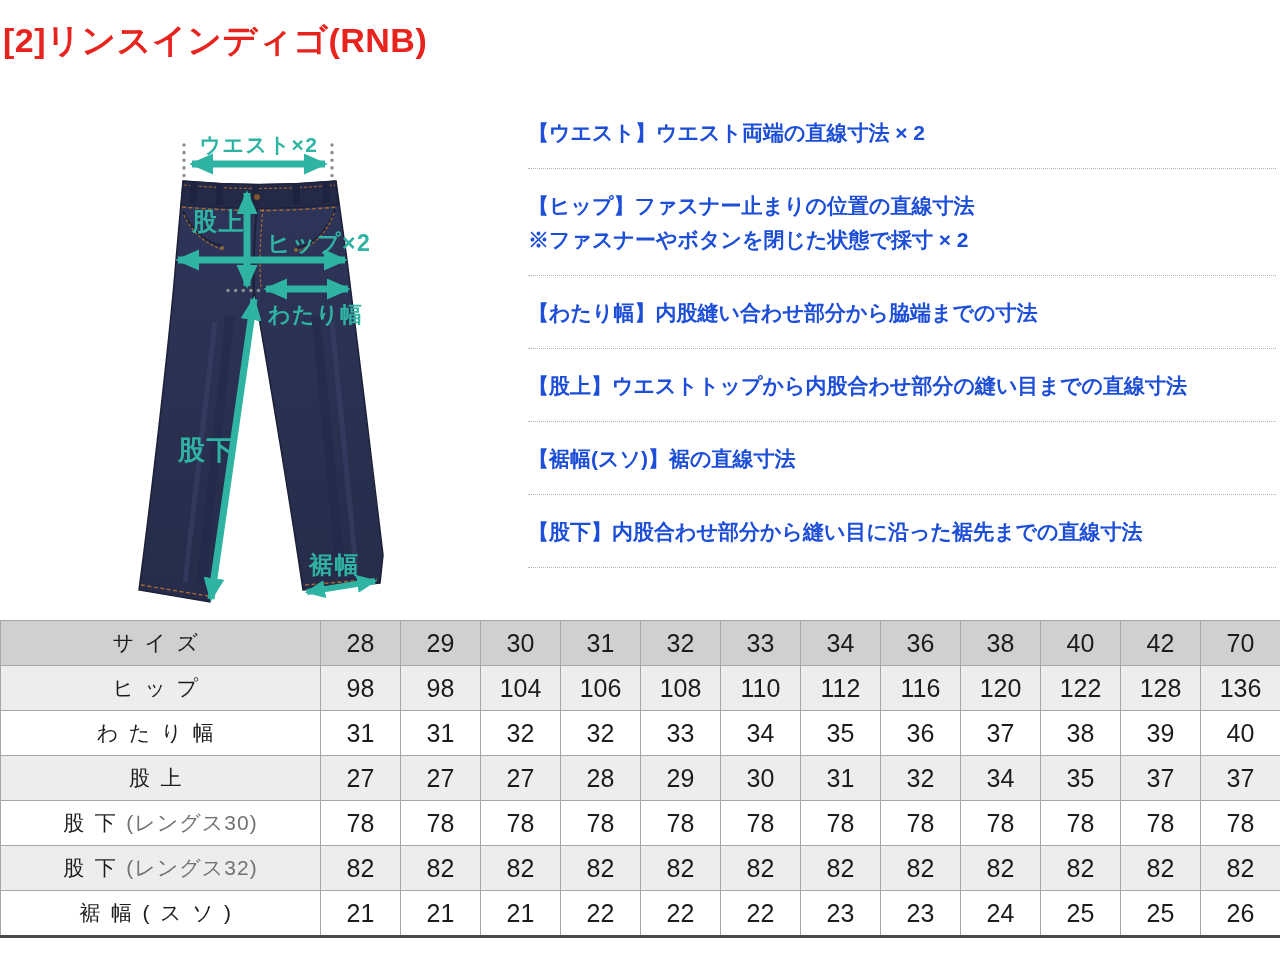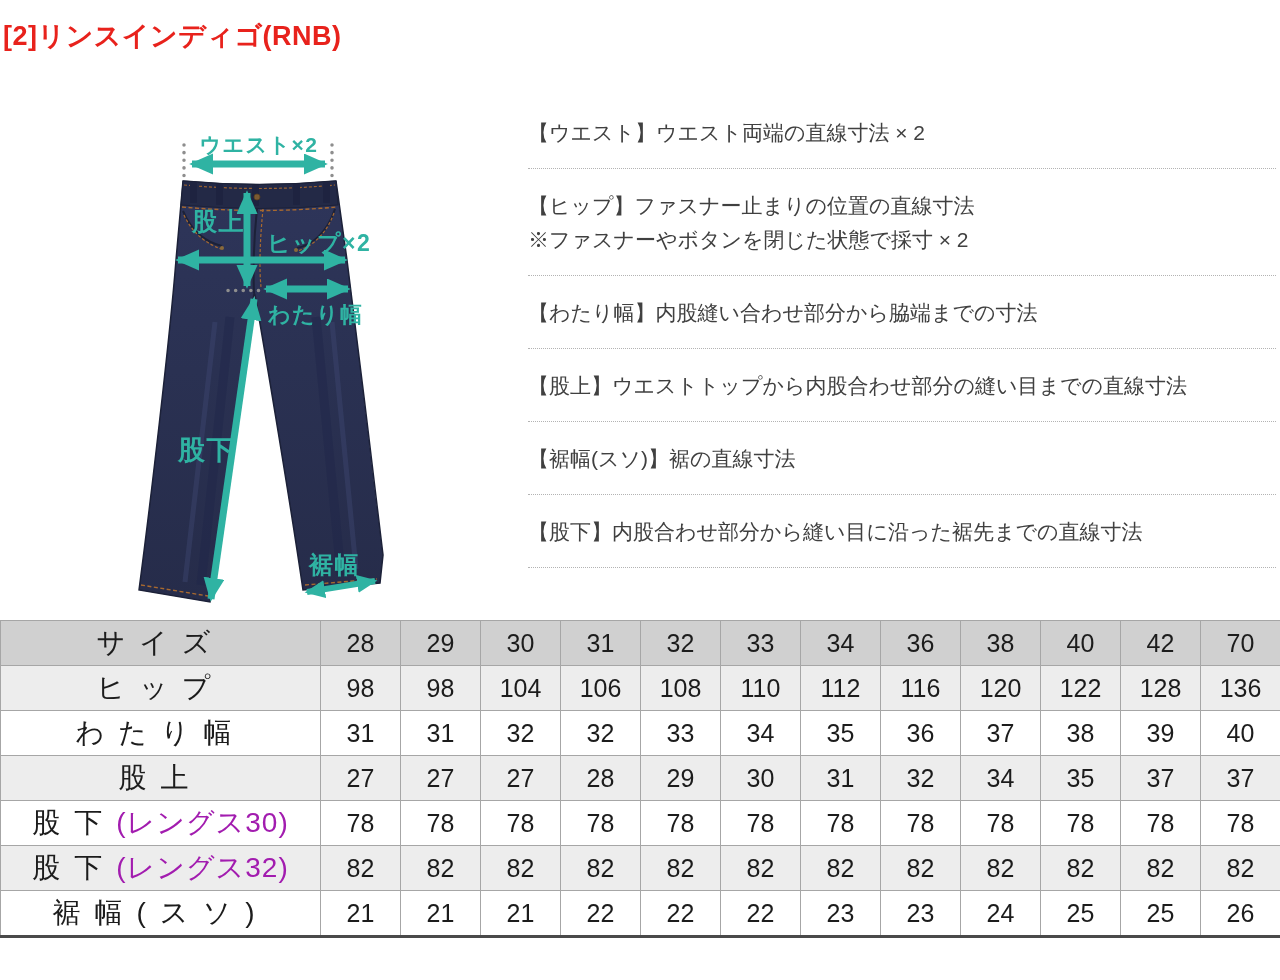--- a/index.html
+++ b/index.html
@@ -4,46 +4,46 @@
 <style>
   html,body { margin:0; padding:0; }
   body {
     width:1280px; height:980px; position:relative; overflow:hidden;
     background:#ffffff;
     font-family:"Liberation Sans", sans-serif;
     color:#1a1a1a;
   }
   .page-title {
     position:absolute; left:3px; top:18px;
-    font-size:27px; font-weight:bold; color:#e8221c; letter-spacing:0.5px;text-align:right;
+    font-size:34px; font-weight:bold; color:#e8221c; letter-spacing:0.5px;text-align:right;
   }
   .diagram { position:absolute; left:80px; top:107px; width:440px; height:530px; }
   .diagram svg { display:block; }
   .notes { position:absolute; left:528px; top:108px; width:748px; }
   .note-block {
     border-bottom:1px dotted #b3b3b3;
     padding:20px 0 18px;
-    font-size:21px; line-height:34px; color:#404040;
+    font-size:21px; line-height:34px; color:#1d4ed8;font-weight:bold;
   }
   .note-block:first-child { padding-top:8px; }
   #size-table {
     position:absolute; left:0; top:620px; width:1280px;
     border-collapse:collapse; table-layout:fixed;
   }
   #size-table th, #size-table td {
     border:1px solid #a6a6a6; text-align:center; vertical-align:middle;
     height:44px; padding:0; font-weight:normal; color:#1c1c1c;
     background:#ffffff;
   }
   #size-table thead th { background:#d0d0d0; }
   #size-table tr.stripe th, #size-table tr.stripe td { background:#ededed; }
   #size-table tbody tr:last-child th, #size-table tbody tr:last-child td { border-bottom:3px solid #4a4a4a; }
   .size-num { font-size:25px; }
-  .row-label { font-size:28px; letter-spacing:0.5em; white-space:nowrap;margin-left:28px; }
-  .red-suffix { color:#a21caf; letter-spacing:1px; }
+  .row-label { font-size:21px; letter-spacing:0.5em; white-space:nowrap;margin-left:28px; }
+  .red-suffix { color:#737373; letter-spacing:1px; }
   .diagram-label { font-weight:600; letter-spacing:1.5px; }
 </style>
 </head>
 <body>
 
 <div class="page-title">[2]リンスインディゴ(RNB)</div>
 
 <div class="diagram">
   <svg width="440" height="530" viewBox="0 0 440 530">
     <defs>

